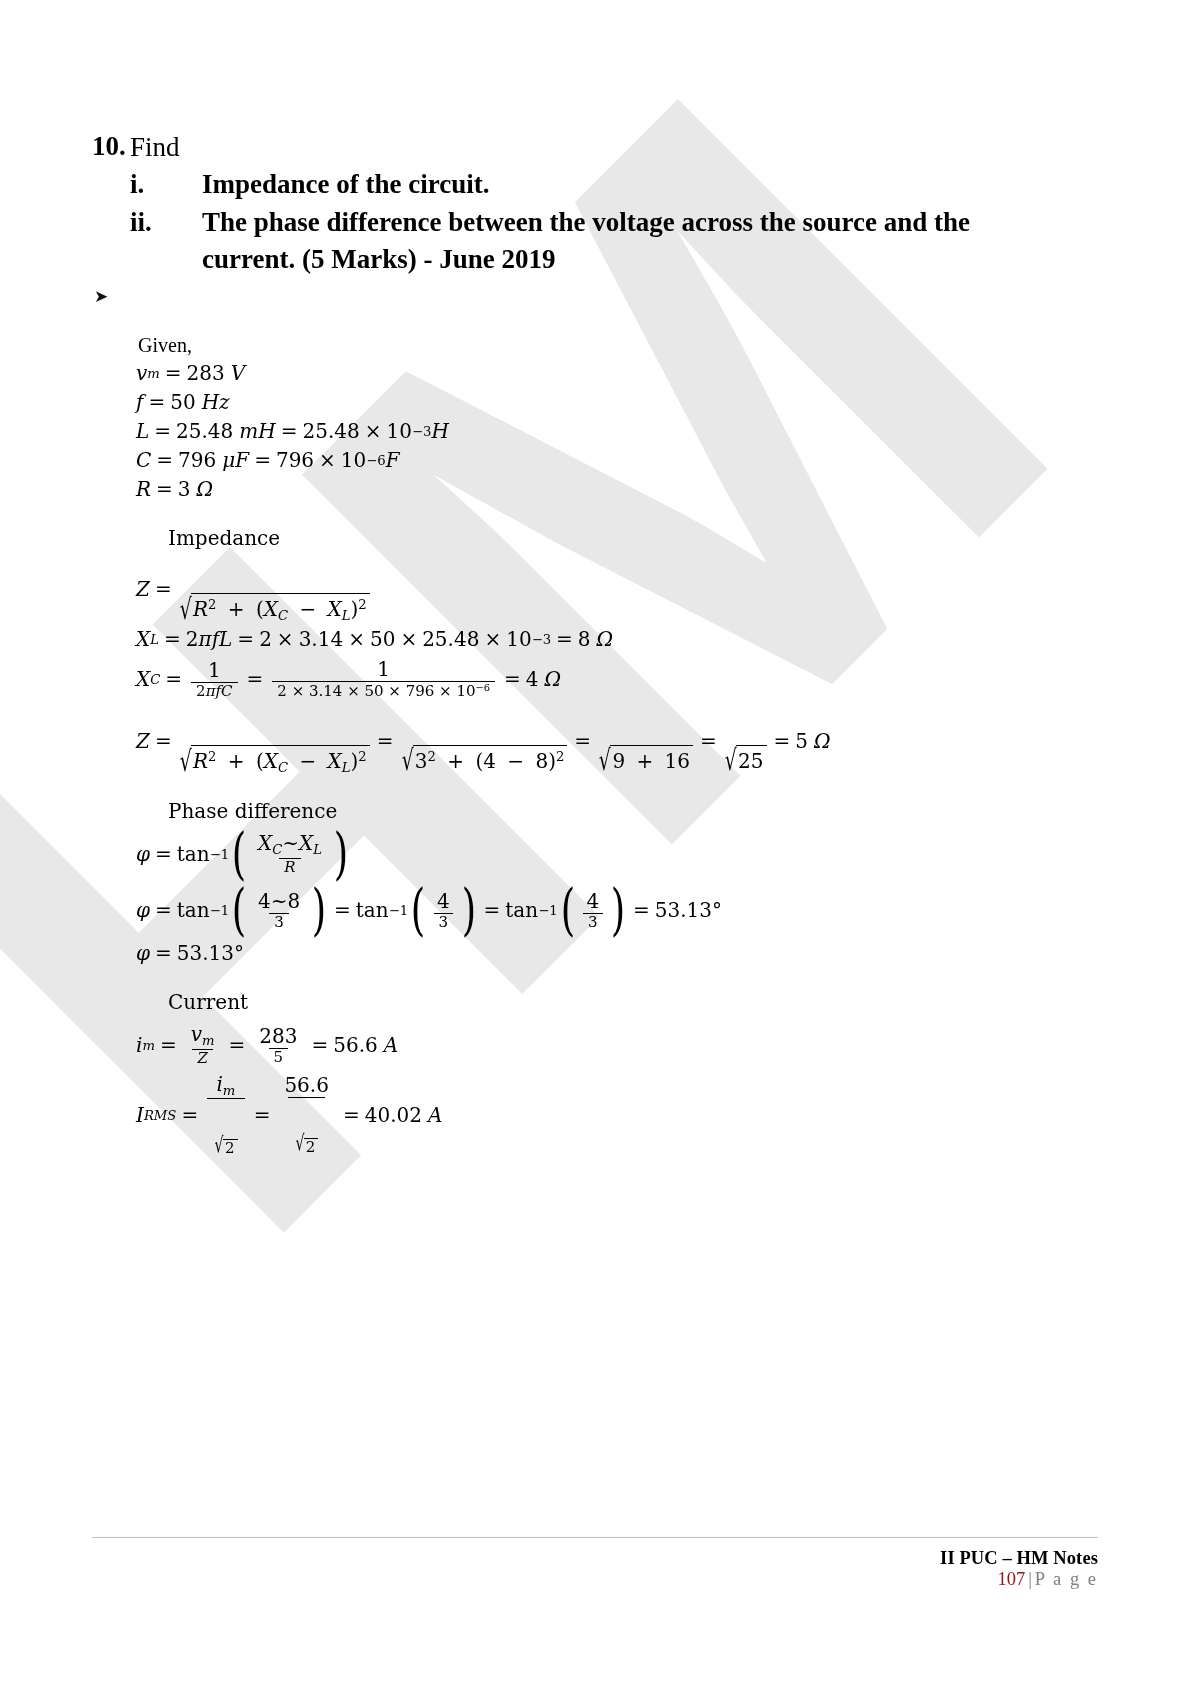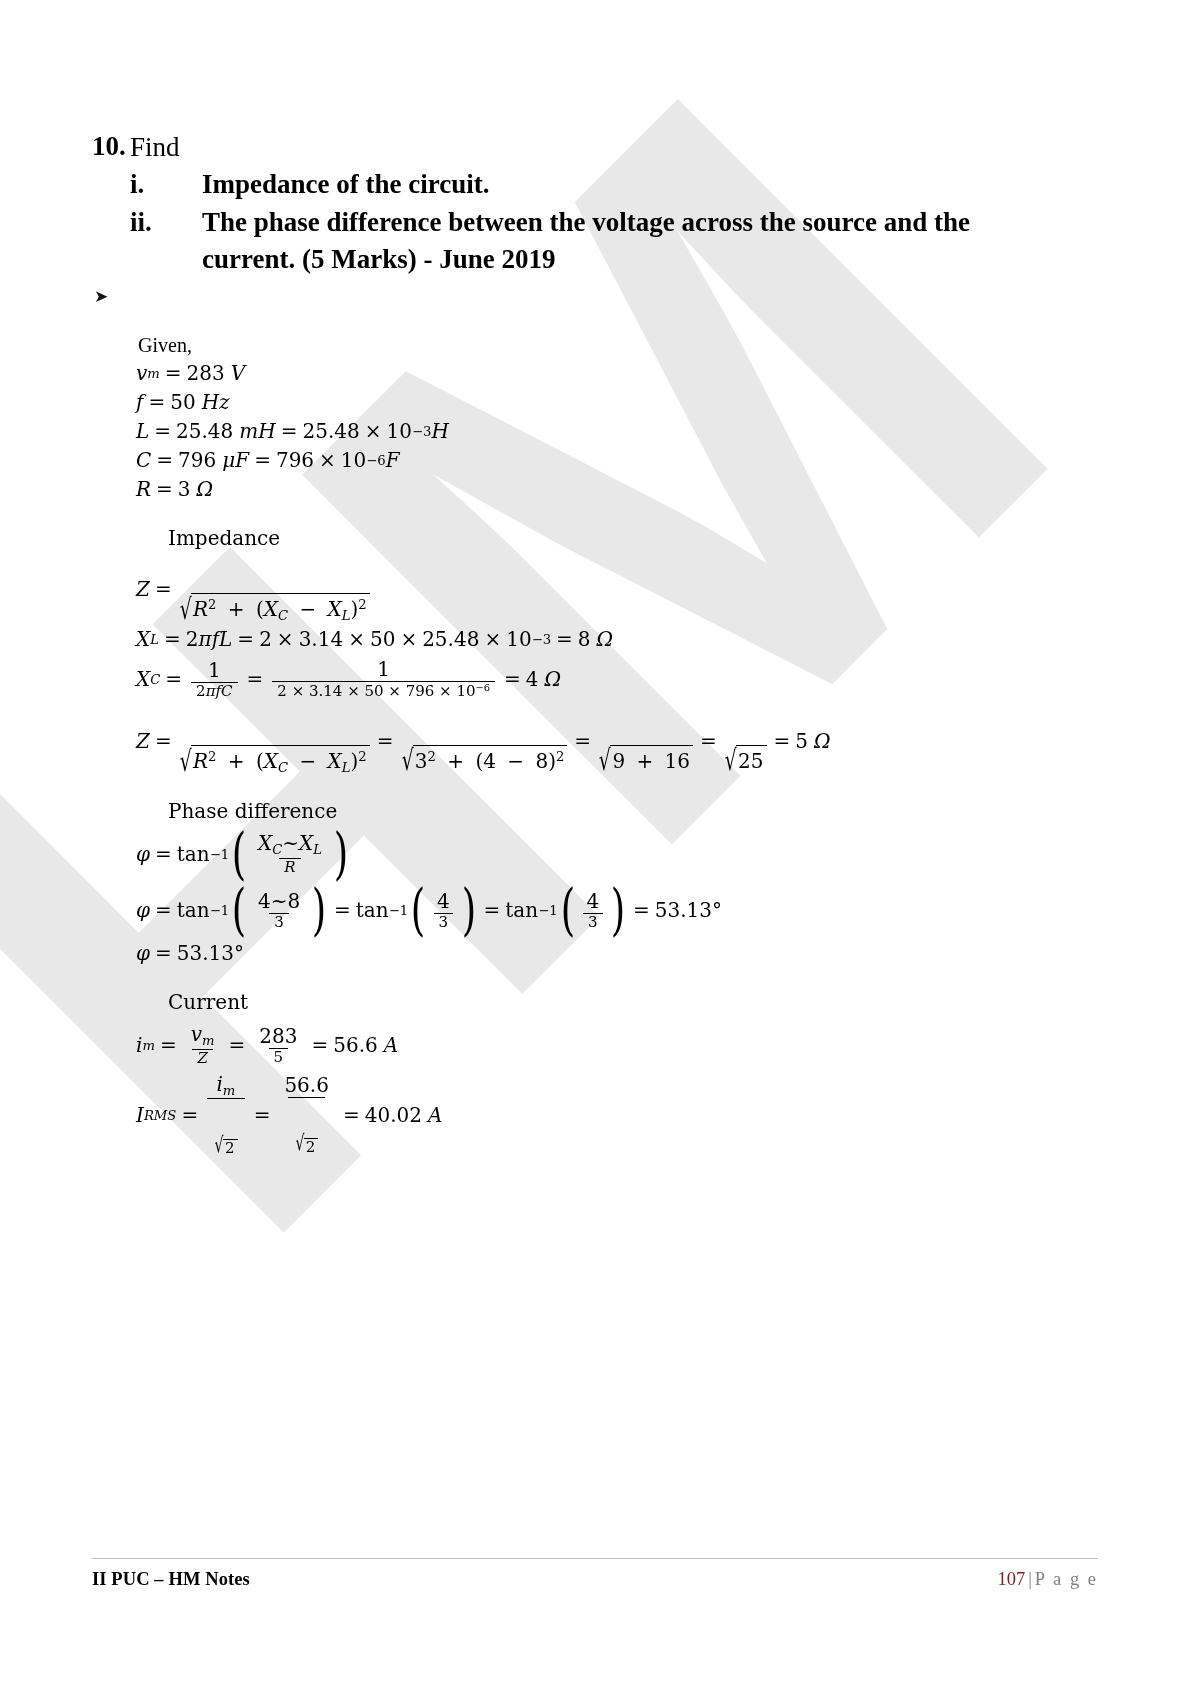--- a/index.html
+++ b/index.html
@@ -187,20 +187,21 @@
   .footer-rule {
     border-top: 1px solid #bfbfbf;
     margin-bottom: 10px;
   }
   .footer-row {
     display: flex;
     justify-content: space-between;
     align-items: flex-end;
     font-size: 18.5px;
     font-weight: bold;
+    flex-direction: column;
   }
   .footer-left { letter-spacing: 0.1px; }
   .footer-right { color: #44546a; }
   .footer-right .pg-num { color: #7f1d1d; font-weight: normal; }
   .footer-right .pg-sep { color: #7f7f7f; font-weight: normal; padding: 0 3px; }
   .footer-right .pg-word { color: #7f7f7f; font-weight: normal; letter-spacing: 2px; }
 </style>
 </head>
 <body>
 

